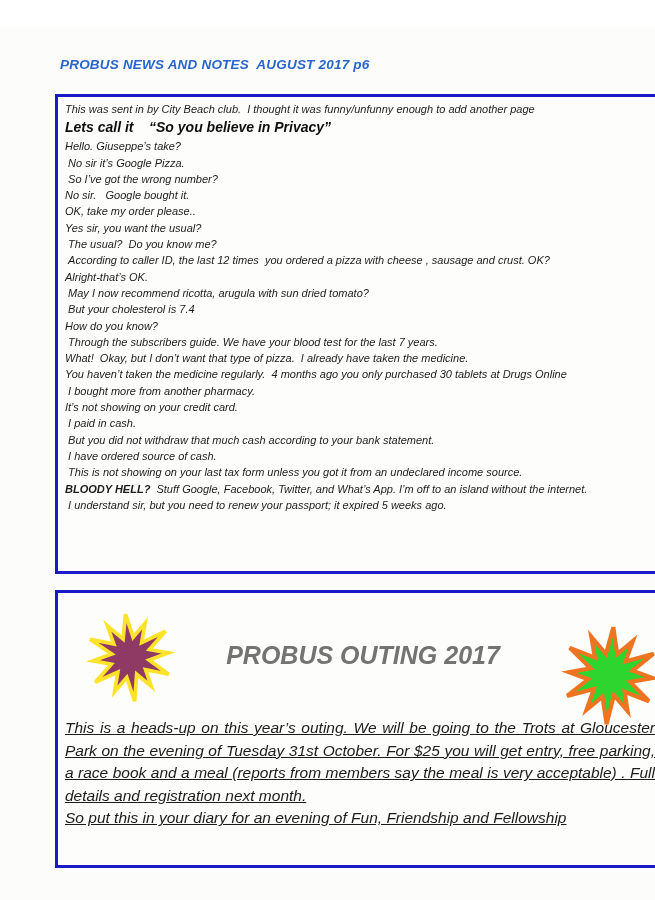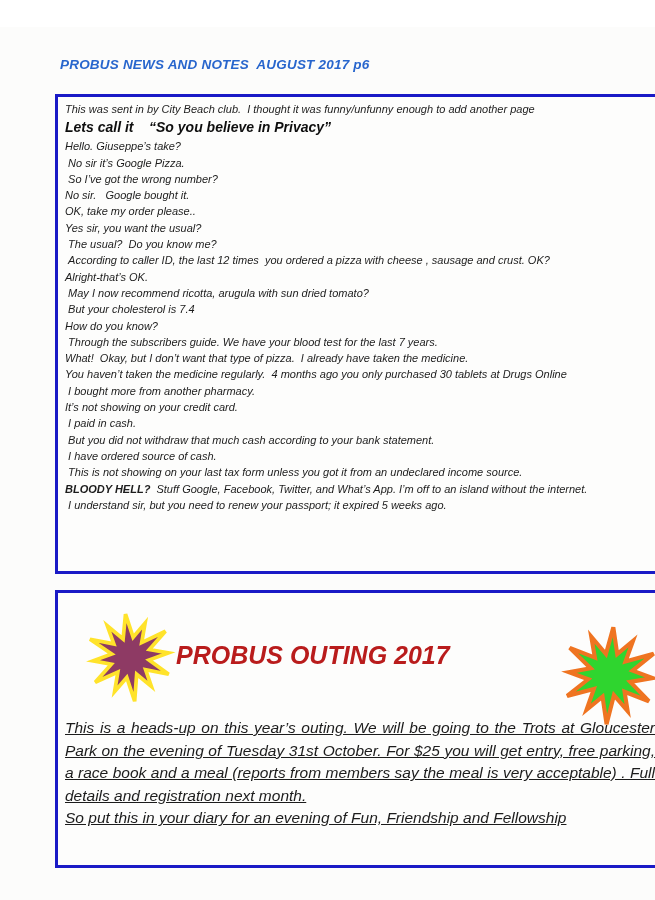--- a/index.html
+++ b/index.html
@@ -36,23 +36,23 @@
   }
   .bold{font-weight:bold;}
   .box2{
     position:relative;margin-top:16px;height:278px;
   }
   .star{position:absolute;}
   .star-left{left:18px;top:18px;width:108px;height:92px;transform:rotate(-6deg);}
   .star-right{right:1px;top:31px;width:102px;height:102px;transform:rotate(4deg);}
   .box2-title{
     position:absolute;left:118px;right:112px;top:48px;
-    text-align:left;
+    text-align:center;
     font-style:italic;font-weight:bold;font-size:25px;
-    color:#b91c1c;white-space:nowrap;
+    color:#737373;white-space:nowrap;
   }
   .box2-body{
     position:absolute;left:7px;right:7px;top:124px;
     font-style:italic;font-size:15.5px;line-height:22.6px;color:#1c1c1c;text-decoration:underline;
   }
   .box2-body p{margin:0;}
   .box2-body .justify{text-align:justify;}
 </style>
 </head>
 <body>

